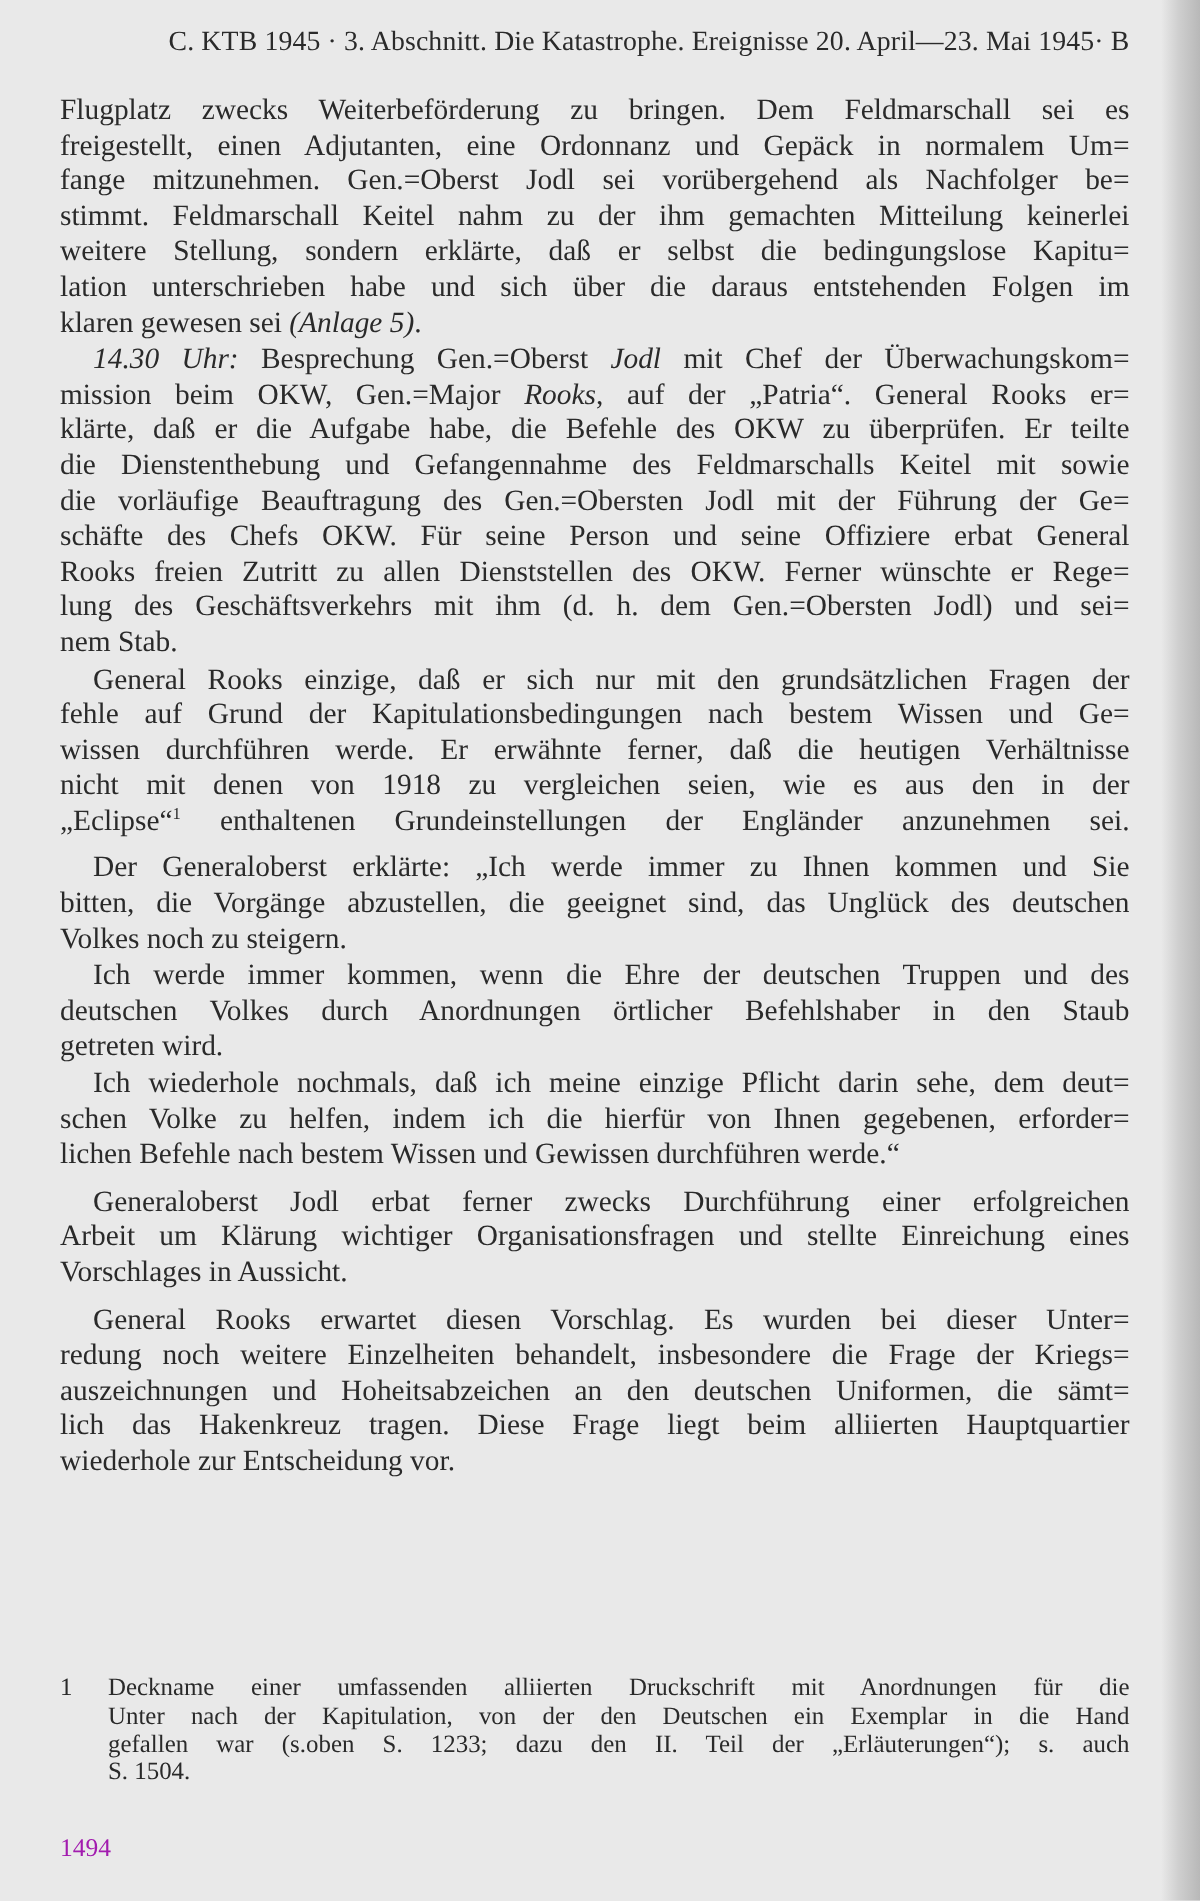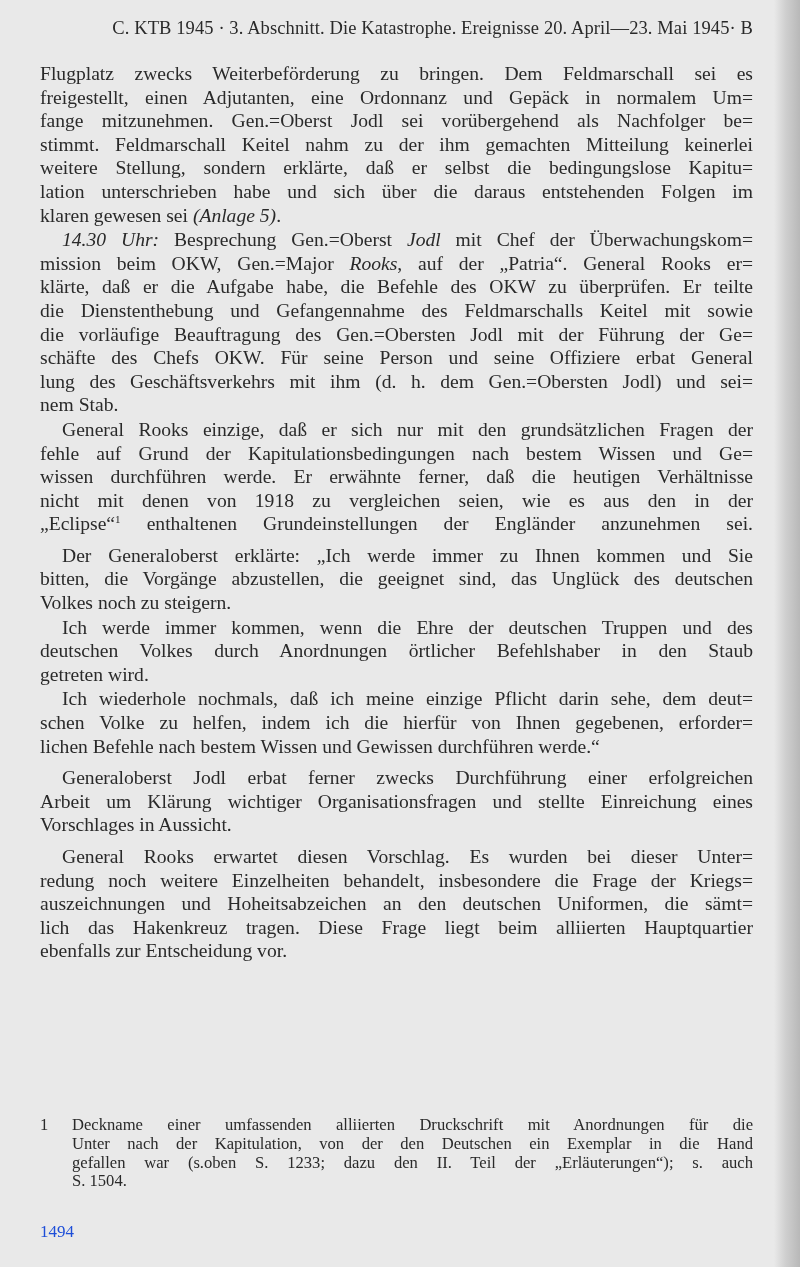--- a/index.html
+++ b/index.html
@@ -38,21 +38,21 @@
   .footnote {
     position: absolute; top: 1116px; left: 0; width: 713px;
     font-size: 16.6px; line-height: 18.8px;
   }
   .footnote .num { position: absolute; left: 0; top: 0; }
   .footnote .fn-text { margin-left: 32px; }
   .footnote .line { display: block; text-align: justify; text-align-last: justify; white-space: nowrap; }
   .footnote .line.last { text-align-last: left; }
   .folio {
     position: absolute; top: 1222px; left: 0;
-    font-size: 17px; color: #1d4ed8;
+    font-size: 17px; color: #a21caf;
   }
 </style>
 </head>
 <body>
 
 <div class="edge-shadow"></div>
 
 <div class="page">
 
   <div class="running-head">
@@ -72,20 +72,21 @@
       <span class="line last"><span>klaren gewesen sei </span><i>(Anlage 5)</i><span>.</span></span>
     </div>
 
     <div class="para indent">
       <span class="line"><i>14.30 Uhr:</i><span> Besprechung Gen.=Oberst </span><i>Jodl</i><span> mit Chef der Überwachungskom=</span></span>
       <span class="line"><span>mission beim OKW, Gen.=Major </span><i>Rooks</i><span>, auf der „Patria“. General Rooks er=</span></span>
       <span class="line">klärte, daß er die Aufgabe habe, die Befehle des OKW zu überprüfen. Er teilte</span>
       <span class="line">die Dienstenthebung und Gefangennahme des Feldmarschalls Keitel mit sowie</span>
       <span class="line">die vorläufige Beauftragung des Gen.=Obersten Jodl mit der Führung der Ge=</span>
       <span class="line">schäfte des Chefs OKW. Für seine Person und seine Offiziere erbat General</span>
+      <span class="line">Rooks freien Zutritt zu allen Dienststellen des OKW. Ferner wünschte er Rege=</span>
       <span class="line">lung des Geschäftsverkehrs mit ihm (d. h. dem Gen.=Obersten Jodl) und sei=</span>
       <span class="line last">nem Stab.</span>
     </div>
 
     <div class="para indent">
       <span class="line">General Rooks einzige, daß er sich nur mit den grundsätzlichen Fragen der</span>
       <span class="line">fehle auf Grund der Kapitulationsbedingungen nach bestem Wissen und Ge=</span>
       <span class="line">wissen durchführen werde. Er erwähnte ferner, daß die heutigen Verhältnisse</span>
       <span class="line">nicht mit denen von 1918 zu vergleichen seien, wie es aus den in der</span>
       <span class="line"><span>„Eclipse“</span><sup>1</sup><span> enthaltenen Grundeinstellungen der Engländer anzunehmen sei.</span></span>
@@ -116,21 +117,21 @@
       <span class="line">Arbeit um Klärung wichtiger Organisationsfragen und stellte Einreichung eines</span>
       <span class="line last">Vorschlages in Aussicht.</span>
     </div>
     <div class="gap"></div>
 
     <div class="para indent">
       <span class="line">General Rooks erwartet diesen Vorschlag. Es wurden bei dieser Unter=</span>
       <span class="line">redung noch weitere Einzelheiten behandelt, insbesondere die Frage der Kriegs=</span>
       <span class="line">auszeichnungen und Hoheitsabzeichen an den deutschen Uniformen, die sämt=</span>
       <span class="line">lich das Hakenkreuz tragen. Diese Frage liegt beim alliierten Hauptquartier</span>
-      <span class="line last">ebenfalls zur Entscheidung vor.</span>
+      <span class="line last">wiederhole zur Entscheidung vor.</span>
     </div>
   </div>
 
   <div class="footnote">
     <span class="num">1</span>
     <div class="fn-text">
       <span class="line">Deckname einer umfassenden alliierten Druckschrift mit Anordnungen für die</span>
       <span class="line">Unter nach der Kapitulation, von der den Deutschen ein Exemplar in die Hand</span>
       <span class="line">gefallen war (s.oben S. 1233; dazu den II. Teil der „Erläuterungen“); s. auch</span>
       <span class="line last">S. 1504.</span>

